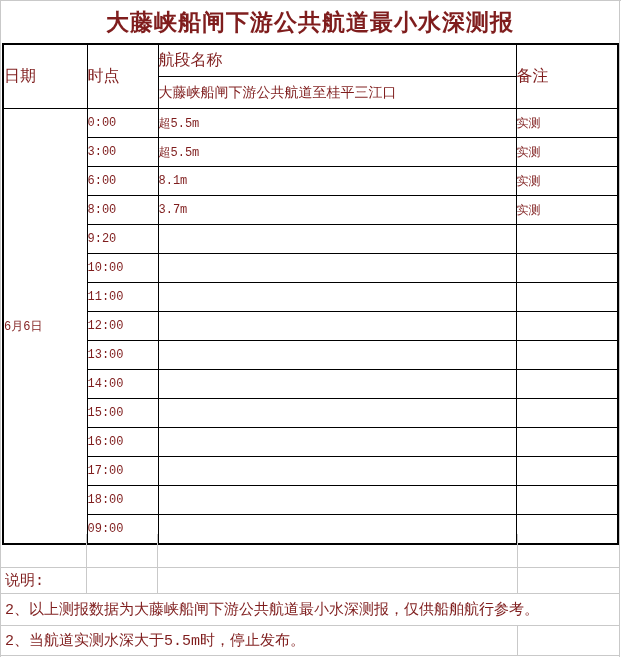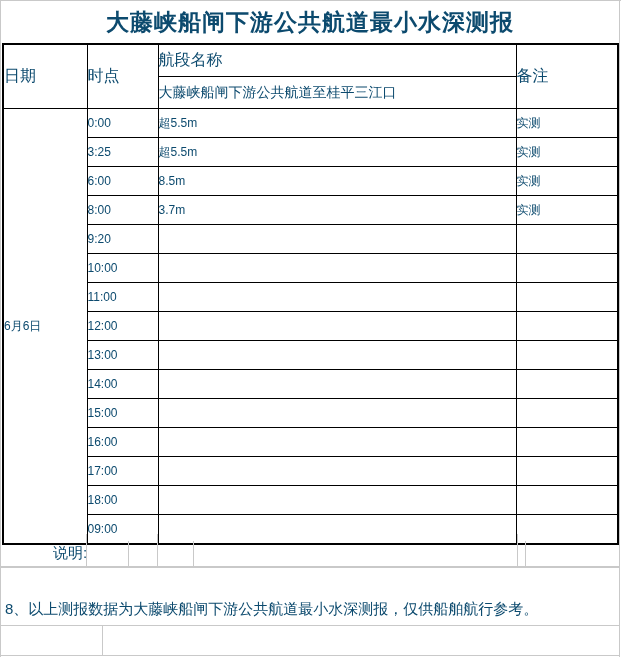--- a/index.html
+++ b/index.html
@@ -1,21 +1,21 @@
 <!DOCTYPE html>
 <html><head>
 <meta charset="utf-8">
 <style>
   html,body { margin:0; padding:0; background:#fff; }
   .sheet {
     position:relative;
     width:621px; height:657px;
     background:#ffffff;
-    color:#0c4a6e;
-    font-family:Liberation Sans, sans-serif;
+    color:#7f1d1d;
+    font-family:Liberation Mono, monospace;
     box-sizing:border-box;
     border-top:1px solid #c9c9c9;
     border-left:1px solid #c9c9c9;
     overflow:hidden;
   }
   .edge-right {
     position:absolute; left:618px; top:0; width:1px; height:657px;
     background:#c9c9c9;
   }
   .title {
@@ -52,21 +52,21 @@
   }
   .brow .cell {
     box-sizing:border-box; height:100%;
     border-right:1px solid #c9c9c9;
     display:flex; align-items:center;
     font-size:15px;
     padding-left:4px;
     white-space:nowrap; overflow:hidden;
   }
   .row-a { top:533px; height:34px; }
-  .row-b { top:540px; height:26px;padding-left:48px; }
+  .row-b { top:567px; height:26px; }
   .row-c { top:593px; height:32px; }
   .row-d { top:625px; height:30px; }
   .w1 { width:86px; }  .w2 { width:71px; }
   .w3 { width:360px; } .w4 { width:102px; }
   .wfull { width:619px; } .w517 { width:517px; }
 </style>
 </head>
 <body>
 
 <div class="sheet">
@@ -91,27 +91,27 @@
         <td class="seg-name">大藤峡船闸下游公共航道至桂平三江口</td>
       </tr>
 
       <tr>
         <td class="data datecell" rowspan="15">6月6日</td>
         <td class="data">0:00</td>
         <td class="data">超5.5m</td>
         <td class="data">实测</td>
       </tr>
       <tr>
-        <td class="data">3:25</td>
+        <td class="data">3:00</td>
         <td class="data">超5.5m</td>
         <td class="data">实测</td>
       </tr>
       <tr>
         <td class="data">6:00</td>
-        <td class="data">8.5m</td>
+        <td class="data">8.1m</td>
         <td class="data">实测</td>
       </tr>
       <tr>
         <td class="data">8:00</td>
         <td class="data">3.7m</td>
         <td class="data">实测</td>
       </tr>
       <tr>
         <td class="data">9:20</td>
         <td class="data"></td>
@@ -178,21 +178,22 @@
   </div>
 
   <div class="brow row-b">
     <div class="cell w1">说明:</div>
     <div class="cell w2"></div>
     <div class="cell w3"></div>
     <div class="cell w4"></div>
   </div>
 
   <div class="brow row-c">
-    <div class="cell wfull">8、以上测报数据为大藤峡船闸下游公共航道最小水深测报，仅供船舶航行参考。</div>
+    <div class="cell wfull">2、以上测报数据为大藤峡船闸下游公共航道最小水深测报，仅供船舶航行参考。</div>
   </div>
 
   <div class="brow row-d">
+    <div class="cell w517">2、当航道实测水深大于5.5m时，停止发布。</div>
     <div class="cell w4"></div>
   </div>
 
   <div class="edge-right"></div>
 </div>
 
 </body></html>

